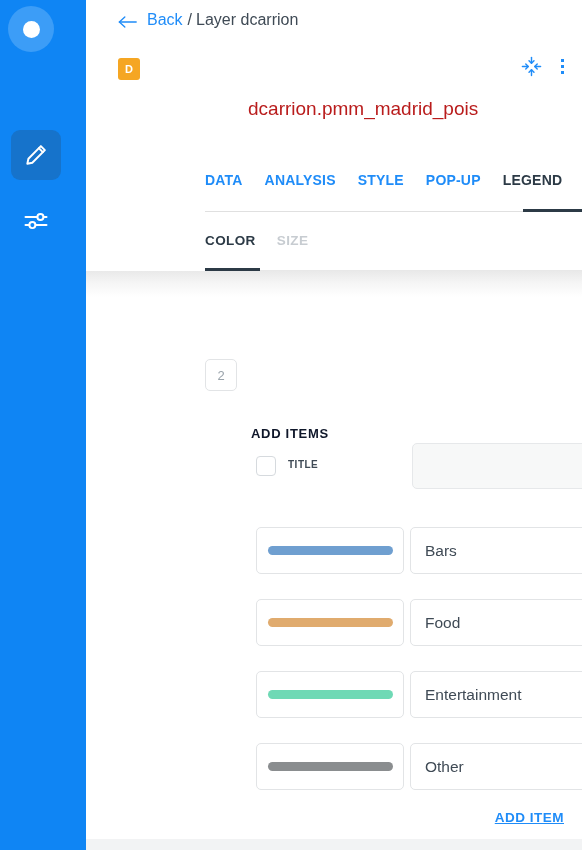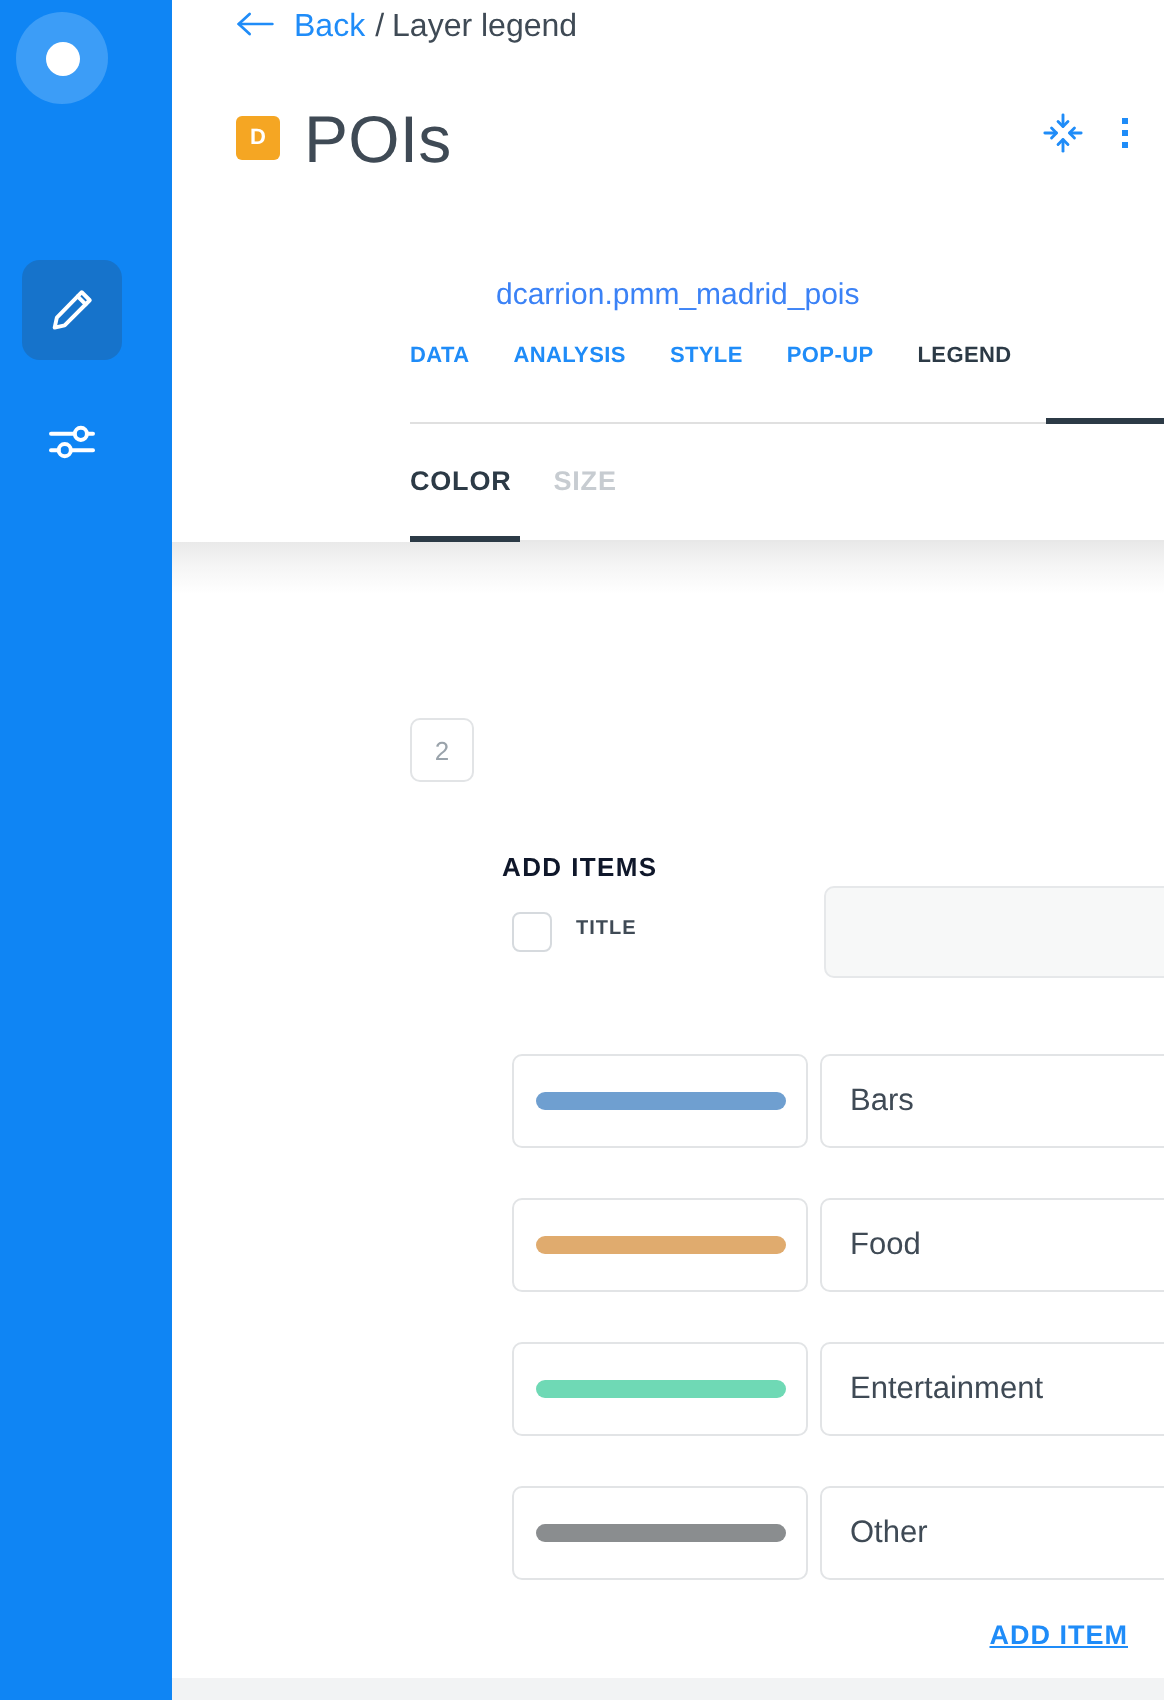--- a/index.html
+++ b/index.html
@@ -71,21 +71,21 @@
     width: 496px;
     height: 850px;
     background: #ffffff;
   }
 
   
   .breadcrumb {
     position: absolute;
     left: 32px; top: 5px;
     display: flex;
-    align-items: flex-start;
+    align-items: flex-end;
     font-size: 16px;
     height: 24px;
   }
   .breadcrumb .back-arrow {
     display: inline-flex;
     align-items: center;
     margin-right: 9px;
     color: #1f8cf8;
   }
   .breadcrumb .back-link {
@@ -158,36 +158,35 @@
   .kebab i {
     display: block;
     width: 3px; height: 3px;
     background: #1f8cf8;
   }
 
   
   .dataset-link {
     position: absolute;
     left: 162px; top: 98px;
-    font-size: 15px;
-    color: #3b82f6;
-    cursor: pointer;
-    margin-top: 41px;
+    font-size: 19px;
+    color: #b91c1c;
+    cursor: pointer;
   }
 
   
   .tabs {
     position: absolute;
     left: 119px; top: 172px;
     display: flex;
     align-items: flex-end;
     gap: 22px;
   }
   .tab {
-    font-size: 11px;
+    font-size: 14px;
     font-weight: bold;
     letter-spacing: 0.2px;
     color: #1f8cf8;
     cursor: pointer;
     padding-bottom: 2px;
     white-space: nowrap;
   }
   .tab.active { color: #2c3a46; }
 
   .tabs-rule {
@@ -415,26 +414,25 @@
 
     <div class="breadcrumb">
       <span class="back-arrow">
         <svg width="20" height="14" viewBox="0 0 22 14" fill="none" stroke="#1f8cf8" stroke-width="1.5" stroke-linecap="round" stroke-linejoin="round">
           <line x1="1.5" y1="7" x2="20" y2="7"></line>
           <polyline points="7.5,1.5 1.5,7 7.5,12.5"></polyline>
         </svg>
       </span>
       <span class="back-link">Back</span>
       <span class="crumb-sep">/</span>
-      <span class="crumb-current">Layer legend</span>
+      <span class="crumb-current">Layer dcarrion</span>
     </div>
 
     <div class="title-row">
       <span class="type-badge">D</span>
-      <span class="layer-title">POIs</span>
     </div>
 
     <div class="title-actions">
       <span class="icon-btn">
         <svg width="21" height="21" viewBox="0 0 22 22" fill="none" stroke="#1f8cf8" stroke-width="1.5" stroke-linecap="round" stroke-linejoin="round">
           <line x1="11" y1="1.5" x2="11" y2="7.5"></line>
           <polyline points="8.4,5 11,7.6 13.6,5"></polyline>
           <line x1="11" y1="20.5" x2="11" y2="14.5"></line>
           <polyline points="8.4,17 11,14.4 13.6,17"></polyline>
           <line x1="1.5" y1="11" x2="7.5" y2="11"></line>

